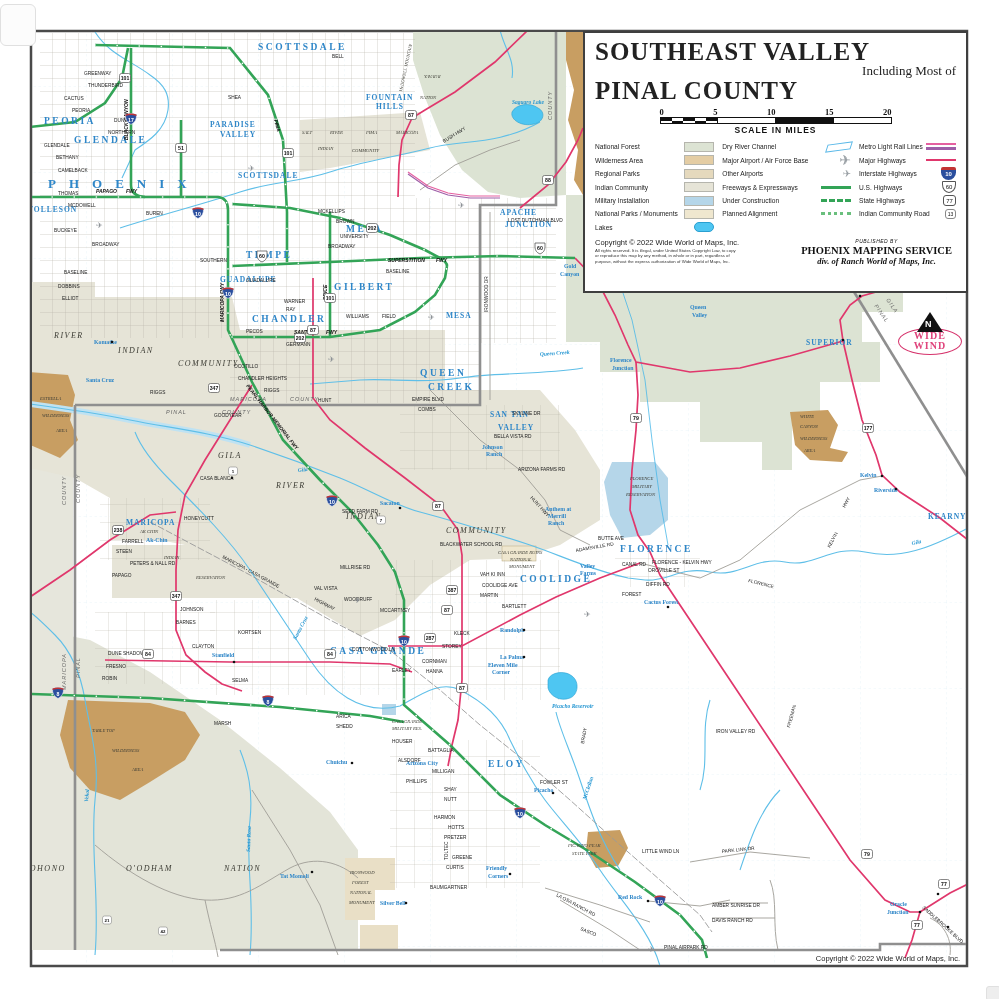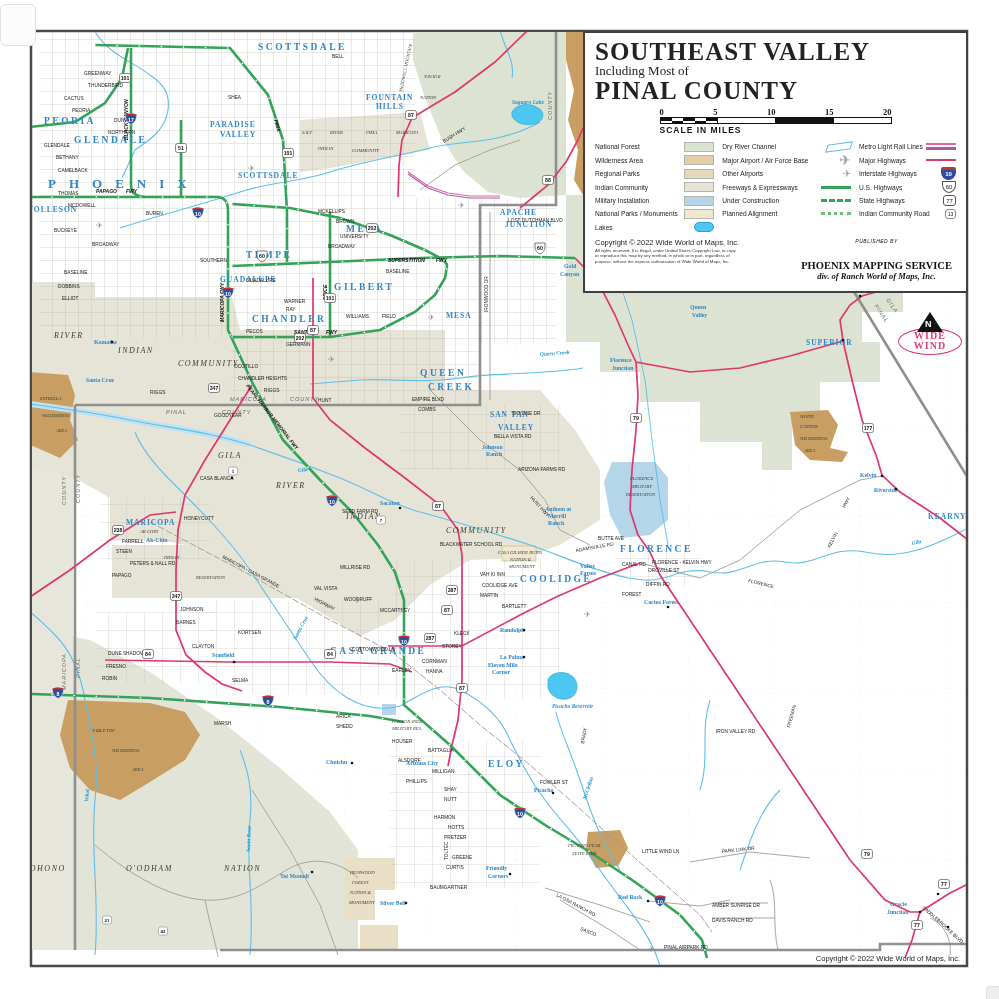--- a/index.html
+++ b/index.html
@@ -21,32 +21,32 @@
   .water{font-family:"Liberation Serif",serif;font-style:italic;font-weight:bold;font-size:5.5px;fill:#2496d2;}
   .plane{font-size:8px;fill:#8a8f94;}
   .dot{fill:#111;}
   .shield-num{font-size:5.2px;font-weight:bold;text-anchor:middle;}
 
   
   #titlebox{position:absolute;left:583px;top:31px;width:385px;height:262px;background:#fff;
     border:2px solid #3f3f3f;box-sizing:border-box;padding:6px 10px 4px 10px;z-index:5;}
   #titlebox .t1,#titlebox .t2{font-family:"Liberation Serif",serif;font-weight:bold;font-size:25px;
     text-align:left;letter-spacing:1px;color:#222;line-height:1.0;}
-  #titlebox .sub{font-family:"Liberation Serif",serif;font-size:13px;text-align:left;color:#222;line-height:1.1;}
+  #titlebox .sub{font-family:"Liberation Serif",serif;font-size:13px;text-align:right;color:#222;line-height:1.1;}
   #scalewrap{width:232px;margin:4px auto 0 auto;}
   #scalenums{display:flex;justify-content:space-between;font-family:"Liberation Serif",serif;
     font-weight:bold;font-size:8.5px;color:#111;}
   #scalebar{display:flex;height:7px;border:1px solid #111;box-sizing:border-box;}
   #scalebar .seg{height:100%;}
   #seg-checker{width:57px;display:grid;grid-template-columns:repeat(5,1fr);grid-template-rows:1fr 1fr;}
   #seg-checker i{display:block;}
   #seg-checker i.b{background:#111;}
   .seg.w{width:57px;background:#fff;border-left:1px solid #111;}
   .seg.b{width:57px;background:#111;border-left:1px solid #111;}
-  #scalecap{font-weight:bold;font-size:8.5px;letter-spacing:1px;color:#111;margin-top:1px;}
+  #scalecap{text-align:center;font-weight:bold;font-size:8.5px;letter-spacing:1px;color:#111;margin-top:1px;}
   #legend{display:flex;margin-top:5px;gap:8px;}
   .lcol{display:flex;flex-direction:column;}
   #legend-col1{width:128px;}
   #legend-col2{width:138px;}
   #legend-col3{width:104px;}
   .lrow{display:flex;align-items:center;justify-content:space-between;height:13.4px;font-size:6.6px;color:#222;}
   .llab{white-space:nowrap;}
   .sw{width:30px;height:10px;border:0.5px solid #b5b5ad;display:inline-block;box-sizing:border-box;flex:none;}
   .sw-forest{background:#dce3d3}.sw-wilderness{background:#e4cda4}.sw-regional{background:#e5d9bd}
   .sw-indian{background:#e6e4d7}.sw-military{background:#b5d6e9}.sw-monument{background:#efe7cf}
@@ -70,21 +70,21 @@
   .sw-shield-us{width:14px;height:12px;border:1px solid #555;color:#111;font-size:6px;
     border-radius:1px 1px 50% 50%/1px 1px 70% 70%;}
   .sw-shield-state{width:13px;height:11px;border:1px solid #555;color:#111;font-size:6px;border-radius:3px;}
   .sw-shield-indian{width:11px;height:10px;border:1px solid #888;color:#111;font-size:5px;border-radius:3px;}
   #creditsrow{display:flex;margin-top:4px;align-items:flex-start;}
   #copyblock{width:56%;color:#222;}
   #copy-title{font-size:7.5px;margin-bottom:1px;}
   .fineprint{font-size:4.3px;color:#333;line-height:1.25;}
   #pubblock{width:44%;text-align:center;color:#111;}
   #published-by{font-style:italic;font-size:5px;letter-spacing:.5px;}
-  #publisher{font-family:"Liberation Serif",serif;font-weight:bold;font-size:10.5px;margin-top:16px;}
+  #publisher{font-family:"Liberation Serif",serif;font-weight:bold;font-size:10.5px;margin-top:1px;}
   #publisher-sub{font-family:"Liberation Serif",serif;font-weight:bold;font-style:italic;font-size:8.5px;}
 
   
   #logo{position:absolute;left:898px;top:312px;width:64px;height:52px;text-align:center;z-index:4;}
   #logo .tri{width:0;height:0;border-left:13px solid transparent;border-right:13px solid transparent;
     border-bottom:20px solid #111;margin:0 auto;position:relative;}
   #logo .tri span{position:absolute;left:-5px;top:7px;color:#fff;font-size:9px;font-weight:bold;}
   #logo .oval{margin-top:-4px;border:1.5px solid #d6336c;border-radius:50%;padding:2px 0 3px 0;background:#fff;}
   #logo .oval div{font-family:"Liberation Serif",serif;font-weight:bold;
     color:#e0447c;font-size:10px;line-height:1.0;letter-spacing:1px;}

